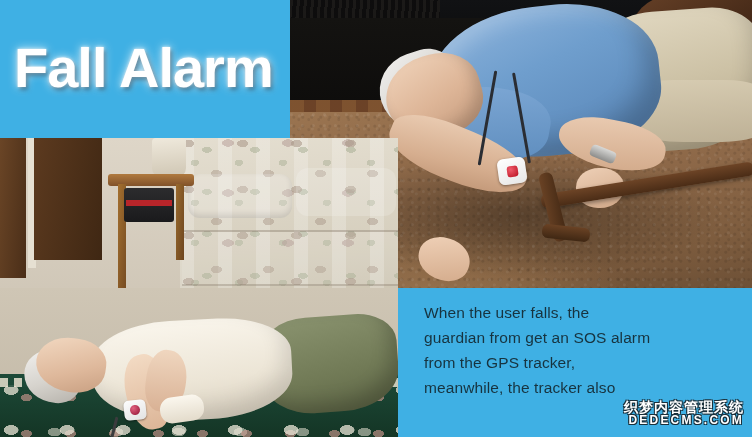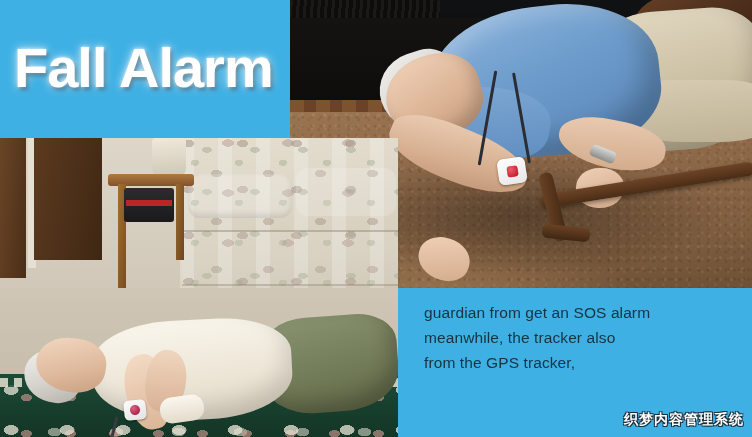--- a/index.html
+++ b/index.html
@@ -439,22 +439,24 @@
     <div class="pl-pendant">
       <div class="pl-pendant-btn"></div>
     </div>
   </div>
 
   <div class="header-band">
     <div class="title">Fall Alarm</div>
   </div>
 
   <div class="caption-panel">
+    <div class="caption-line">When the user falls, the</div>
     <div class="caption-line">guardian from get an SOS alarm</div>
+    <div class="caption-line">from the GPS tracker,</div>
     <div class="caption-line">meanwhile, the tracker also</div>
-    <div class="caption-line">from the GPS tracker,</div>
 
     <div class="watermark">
       <div class="wm-cn">织梦内容管理系统</div>
+      <div class="wm-en">DEDECMS.COM</div>
     </div>
   </div>
 
 </div>
 
 </body></html>

